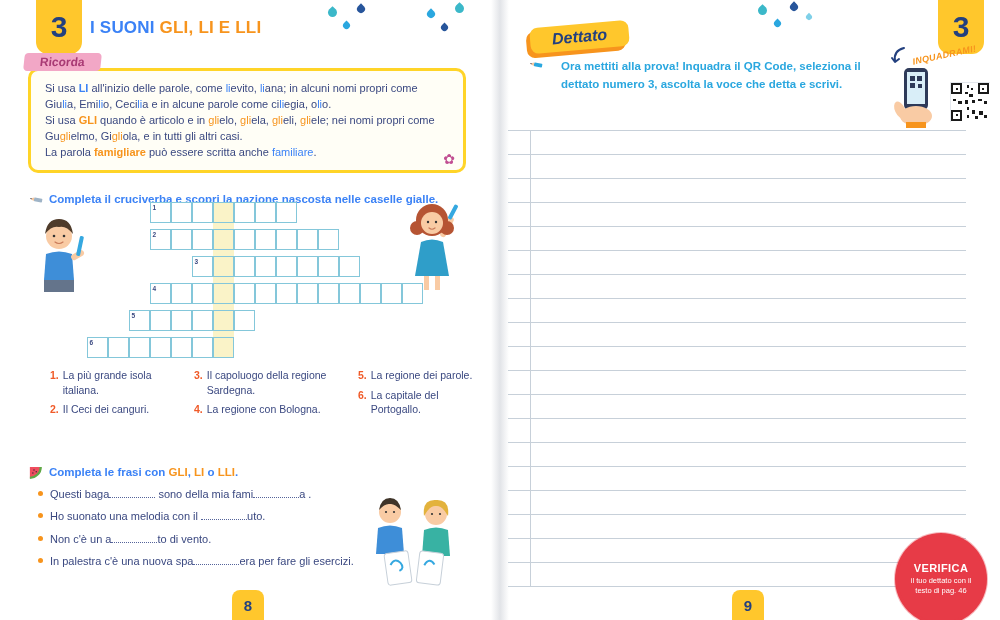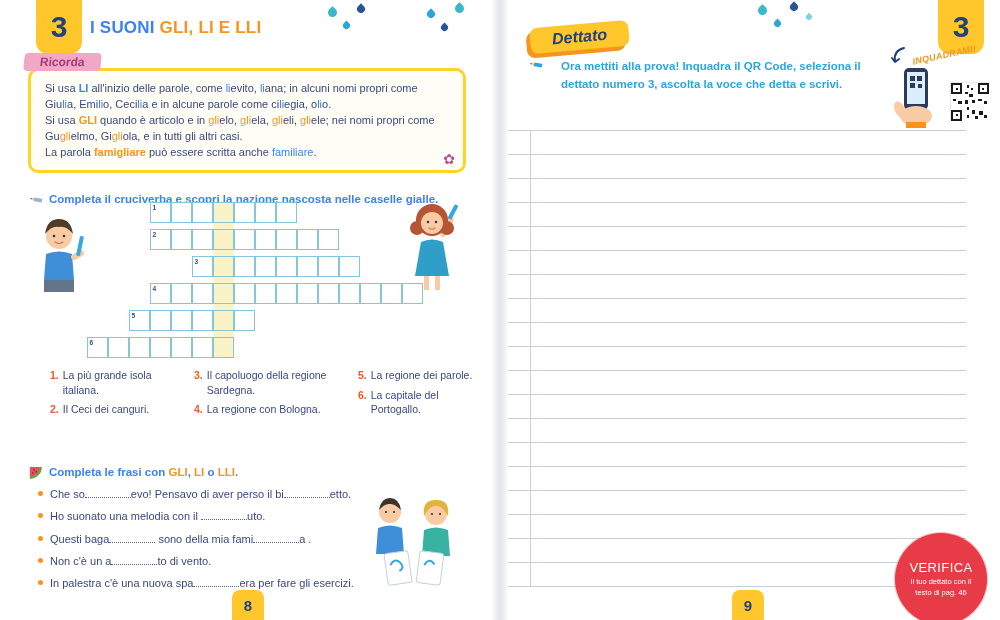--- a/index.html
+++ b/index.html
@@ -79,21 +79,21 @@
   .arrow-doodle{position:absolute;left:2px;top:6px;}
 
   .lines-area{position:absolute;left:8px;top:130px;width:458px;border-top:1px solid #C7D0D9;}
   .line-row{height:23px;border-bottom:1px solid #C7D0D9;}
   .margin-line{position:absolute;left:22px;top:0;height:100%;border-left:1px solid #C7D0D9;}
 
   .verifica{position:absolute;left:398px;top:536px;width:86px;height:86px;border-radius:50%;background:#E73B47;
             color:#fff;display:flex;flex-direction:column;align-items:center;justify-content:center;
             text-align:center;box-sizing:border-box;padding:8px;z-index:3;
             box-shadow:0 0 0 3px #E73B47, 0 0 0 4px rgba(231,59,71,.35);}
-  .verifica-title{font-size:13px;font-weight:400;letter-spacing:.4px;}
+  .verifica-title{font-size:11px;font-weight:700;letter-spacing:.4px;}
   .verifica-text{font-size:7.5px;line-height:1.35;margin-top:2px;width:66px;}
 </style>
 </head>
 <body>
 
 <div class="spread">
 
   <span class="drop" style="left:328px;top:8px;width:9px;height:9px;background:#3BB8C9;"></span>
   <span class="drop" style="left:343px;top:22px;width:7px;height:7px;background:#2AA7DF;"></span>
   <span class="drop" style="left:357px;top:5px;width:8px;height:8px;background:#27559B;"></span>
@@ -275,23 +275,22 @@
             <path d="M17 2.5 A14.5 14.5 0 0 1 2.5 17" stroke="#5FA845" stroke-width="3" fill="none"></path>
             <circle cx="8" cy="6.5" r="1" fill="#43273B"></circle>
             <circle cx="6.5" cy="10.5" r="1" fill="#43273B"></circle>
             <circle cx="11" cy="9" r="1" fill="#43273B"></circle>
           </svg>
       </span>
       <span><span class="c-b">Completa le frasi con </span><span class="c-o" style="font-weight: 800;">GLI</span><span class="c-b">, </span><span class="c-o" style="font-weight: 800;">LI</span><span class="c-b"> o </span><span class="c-o" style="font-weight: 800; text-align: right;">LLI</span><span class="c-b">.</span></span>
     </div>
 
     <div class="sentences" id="sentences">
-        <div class="sentence"><span>Che so</span><span class="blank"></span><span>evo! Pensavo di aver perso il bi</span><span class="blank"></span><span>etto.</span></div>
+        <div class="sentence"><span>Questi baga</span><span class="blank"></span><span> sono della mia fami</span><span class="blank"></span><span>a .</span></div>
         <div class="sentence"><span>Ho suonato una melodia con il </span><span class="blank"></span><span>uto.</span></div>
-        <div class="sentence"><span>Questi baga</span><span class="blank"></span><span> sono della mia fami</span><span class="blank"></span><span>a .</span></div>
         <div class="sentence"><span>Non c'è un a</span><span class="blank"></span><span>to di vento.</span></div>
         <div class="sentence"><span>In palestra c'è una nuova spa</span><span class="blank"></span><span>era per fare gli esercizi.</span></div>
       </div>
 
     <div class="kids-il">
       <svg width="112" height="98" viewBox="0 0 112 98">
         <circle cx="32" cy="18" r="11" fill="#F9CBA4"></circle>
         <path d="M21 16 Q23 4 32 4 Q41 4 43 16 Q36 9 32 10 Q27 9 21 16 Z" fill="#3F3429"></path>
         <circle cx="28" cy="18" r="1.1" fill="#333"></circle>
           <circle cx="36" cy="18" r="1.1" fill="#333"></circle>

